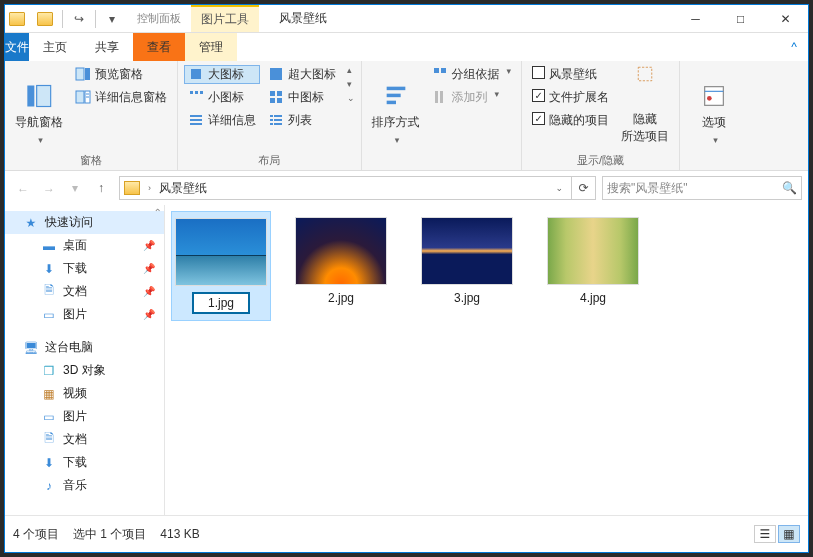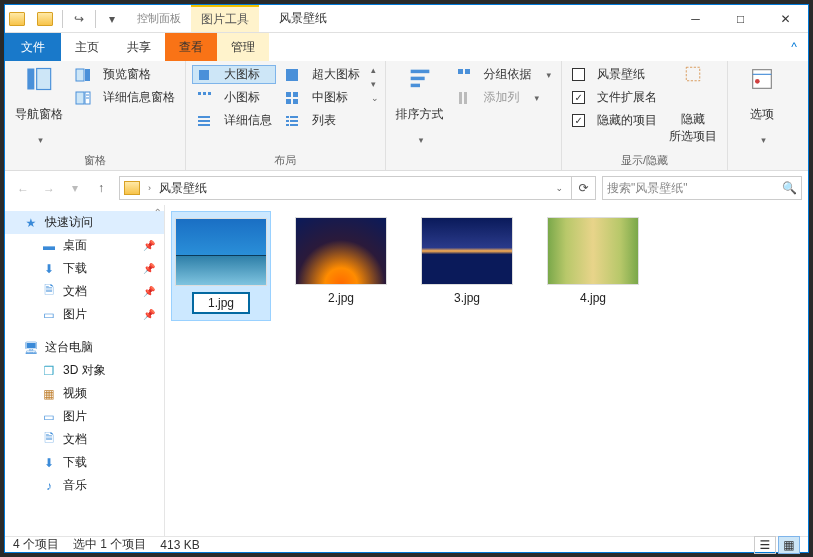--- a/index.html
+++ b/index.html
@@ -13,35 +13,35 @@
 .qat { display: flex; align-items: center; gap: 2px; padding: 0 4px; }
 .qat .sep { width: 1px; height: 18px; background: #ccc; margin: 0 3px; }
 .qat-btn { width: 22px; height: 22px; display: flex; align-items: center; justify-content: center; color: #555; }
 .tab-context { background: #fff3cc; border-top: 2px solid #f0c000; display: flex; align-items: flex-end; flex-direction: column; justify-content: center; padding: 0 10px; height: 100%; color: #555; font-size: 11px; }
 .title-text { flex: 1; display: flex; align-items: center; justify-content: flex-start; padding-left: 20px; color: #333; }
 .win-controls { display: flex; }
 .win-btn { width: 45px; height: 28px; display: flex; align-items: center; justify-content: center; color: #333; }
 
 
 .menubar { height: 28px; display: flex; align-items: stretch; background: #fff; }
-.menu-file { background: #1979ca; color: #fff; padding: 0 16px; display: flex; align-items: center; }
+.menu-file { background: #1979ca; color: #fff; padding: 0 0; display: flex; align-items: center; }
 .menu-tab { padding: 0 14px; display: flex; align-items: center; color: #333; position: relative; }
 .menu-tab.active { background: #f97316; }
 .menu-tab.context { background: #fff3cc; }
 .menu-collapse { margin-left: auto; width: 28px; display: flex; align-items: center; justify-content: center; color: #0078d7; }
 
 
 .ribbon { height: 110px; background: #f5f5f5; border-bottom: 1px solid #ddd; display: flex; }
 .ribbon-group { border-right: 1px solid #e0e0e0; display: flex; flex-direction: column; padding: 4px 6px 2px; }
 .ribbon-group-body { flex: 1; display: flex; align-items: flex-start; gap: 4px; }
 .ribbon-group-label { text-align: center; color: #666; font-size: 11px; padding-top: 2px; }
-.big-btn { display: flex; flex-direction: column; align-items: center; justify-content: space-between; width: 56px; height: 80px; gap: 4px; color: #333; }
+.big-btn { display: flex; flex-direction: column; align-items: center; justify-content: flex-end; width: 56px; height: 80px; gap: 4px; color: #333; }
 .big-btn svg { width: 28px; height: 28px; }
 .small-stack { display: flex; flex-direction: column; gap: 4px; }
-.small-item { display: flex; align-items: center; gap: 12px; padding: 1px 4px; white-space: nowrap; color: #333; }
+.small-item { display: flex; align-items: flex-start; gap: 4px; padding: 1px 4px; white-space: nowrap; color: #333; }
 .small-item.sel { background: #cde6f7; border: 1px solid #7eb4ea; padding: 0 3px; }
 .small-item.disabled { color: #9a9a9a; }
 .small-item svg { width: 16px; height: 16px; flex-shrink: 0; }
 .chk { width: 13px; height: 13px; border: 1px solid #333; display: inline-flex; align-items: center; justify-content: center; background: #fff; }
 .chk.checked::after { content: "✓"; font-size: 10px; line-height: 1; }
 .dd { font-size: 9px; color: #666; margin-left: 3px; }
 
 
 .addrbar { height: 34px; display: flex; align-items: center; padding: 4px 6px; gap: 6px; background: #fff; }
 .nav-btns { display: flex; gap: 2px; align-items: center; }
@@ -73,21 +73,21 @@
 .thumb .fname { color: #222; }
 .thumb.selected .fname { border: 2px solid #0369a1; padding: 2px 14px; background: #fff; }
 
 
 .pic.p1 { background: linear-gradient(#1a6fc4 0%, #2a8fd8 55%, #0b3a5a 55%, #0b3a5a 56%, #2e7fa8 56%, #7fc4e0 100%); }
 .pic.p2 { background: radial-gradient(circle at 50% 100%, #ff6a00 0%, #ff8c00 20%, #2b1a3a 55%, #0a1a5a 100%); }
 .pic.p3 { background: linear-gradient(#0a1a5a 0%, #2a3a8a 45%, #ffb050 50%, #0a1a5a 55%, #0a1a5a 100%); }
 .pic.p4 { background: linear-gradient(90deg, #7aa84a 0%, #b8c86a 20%, #e8d48a 50%, #b8c86a 80%, #7aa84a 100%); }
 
 
-.status { height: 16px; border-top: 1px solid #e5e5e5; display: flex; align-items: center; padding: 0 8px; color: #333; gap: 14px; }
+.status { height: 37px; border-top: 1px solid #e5e5e5; display: flex; align-items: center; padding: 0 8px; color: #333; gap: 14px; }
 .status .right { margin-left: auto; display: flex; gap: 2px; }
 .view-toggle { width: 22px; height: 18px; border: 1px solid #ccc; display: flex; align-items: center; justify-content: center; }
 .view-toggle.active { background: #cde6f7; border-color: #7eb4ea; }
 </style>
 </head>
 <body>
 
 <div class="window">
 
   <div class="titlebar">

